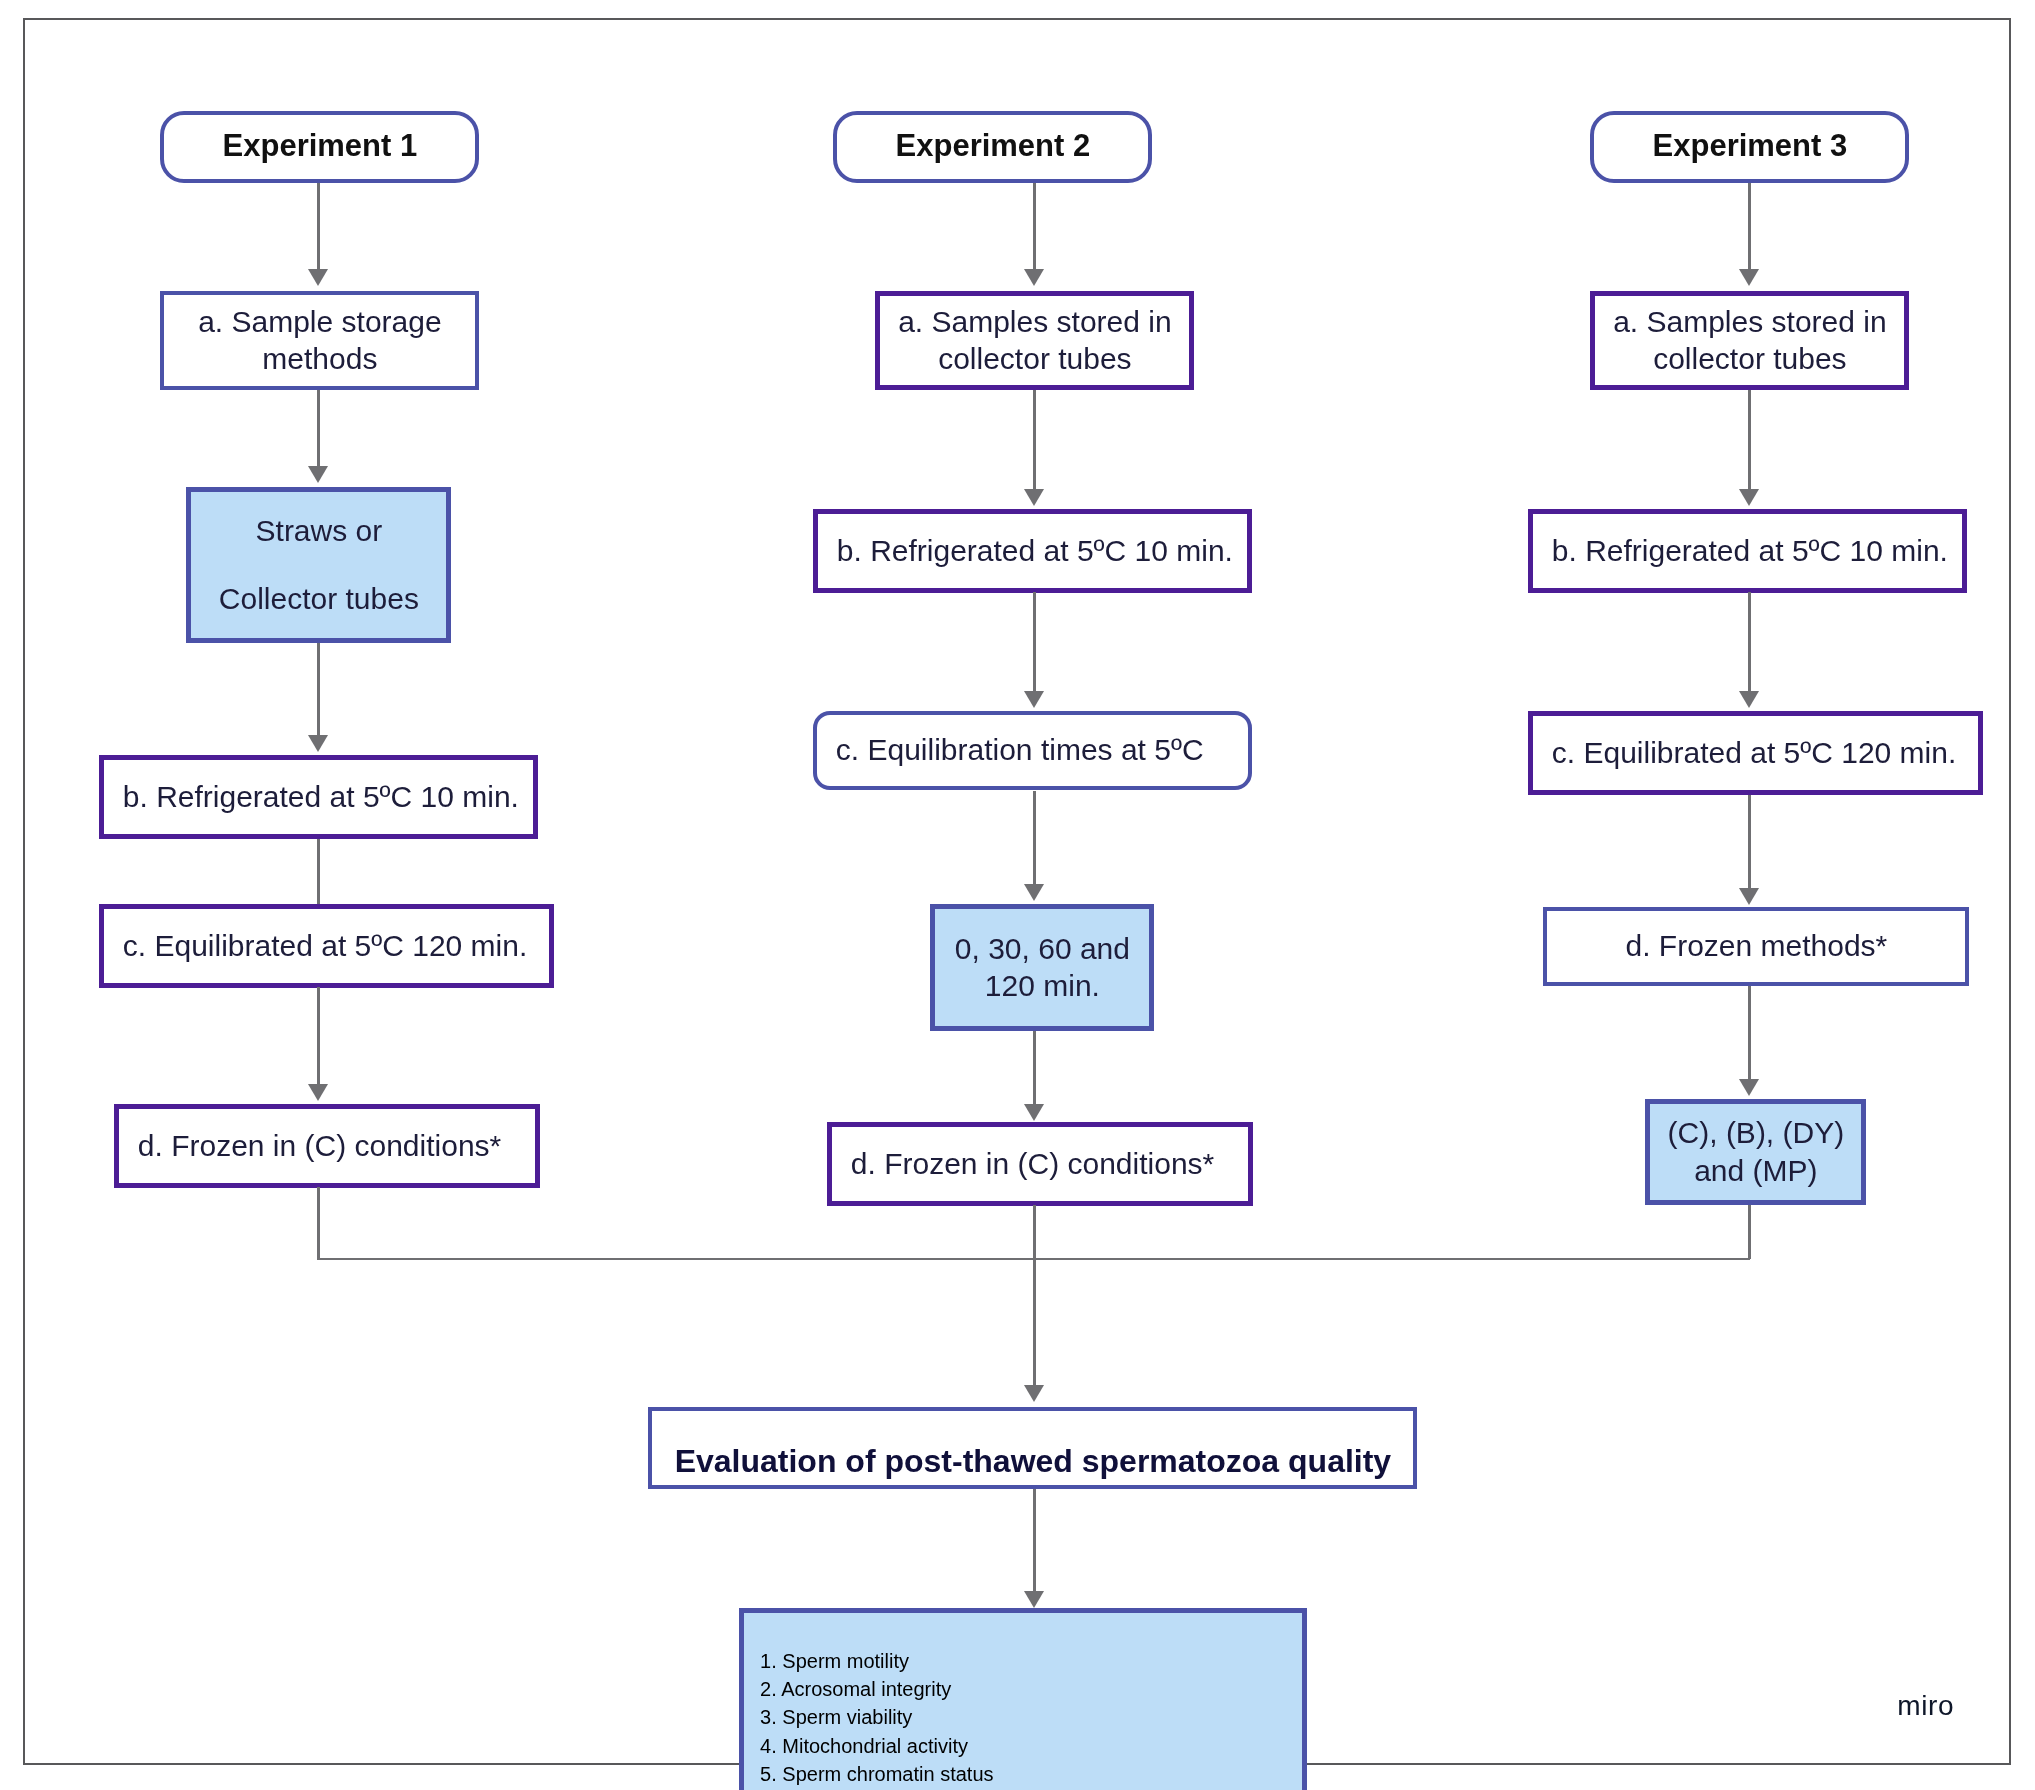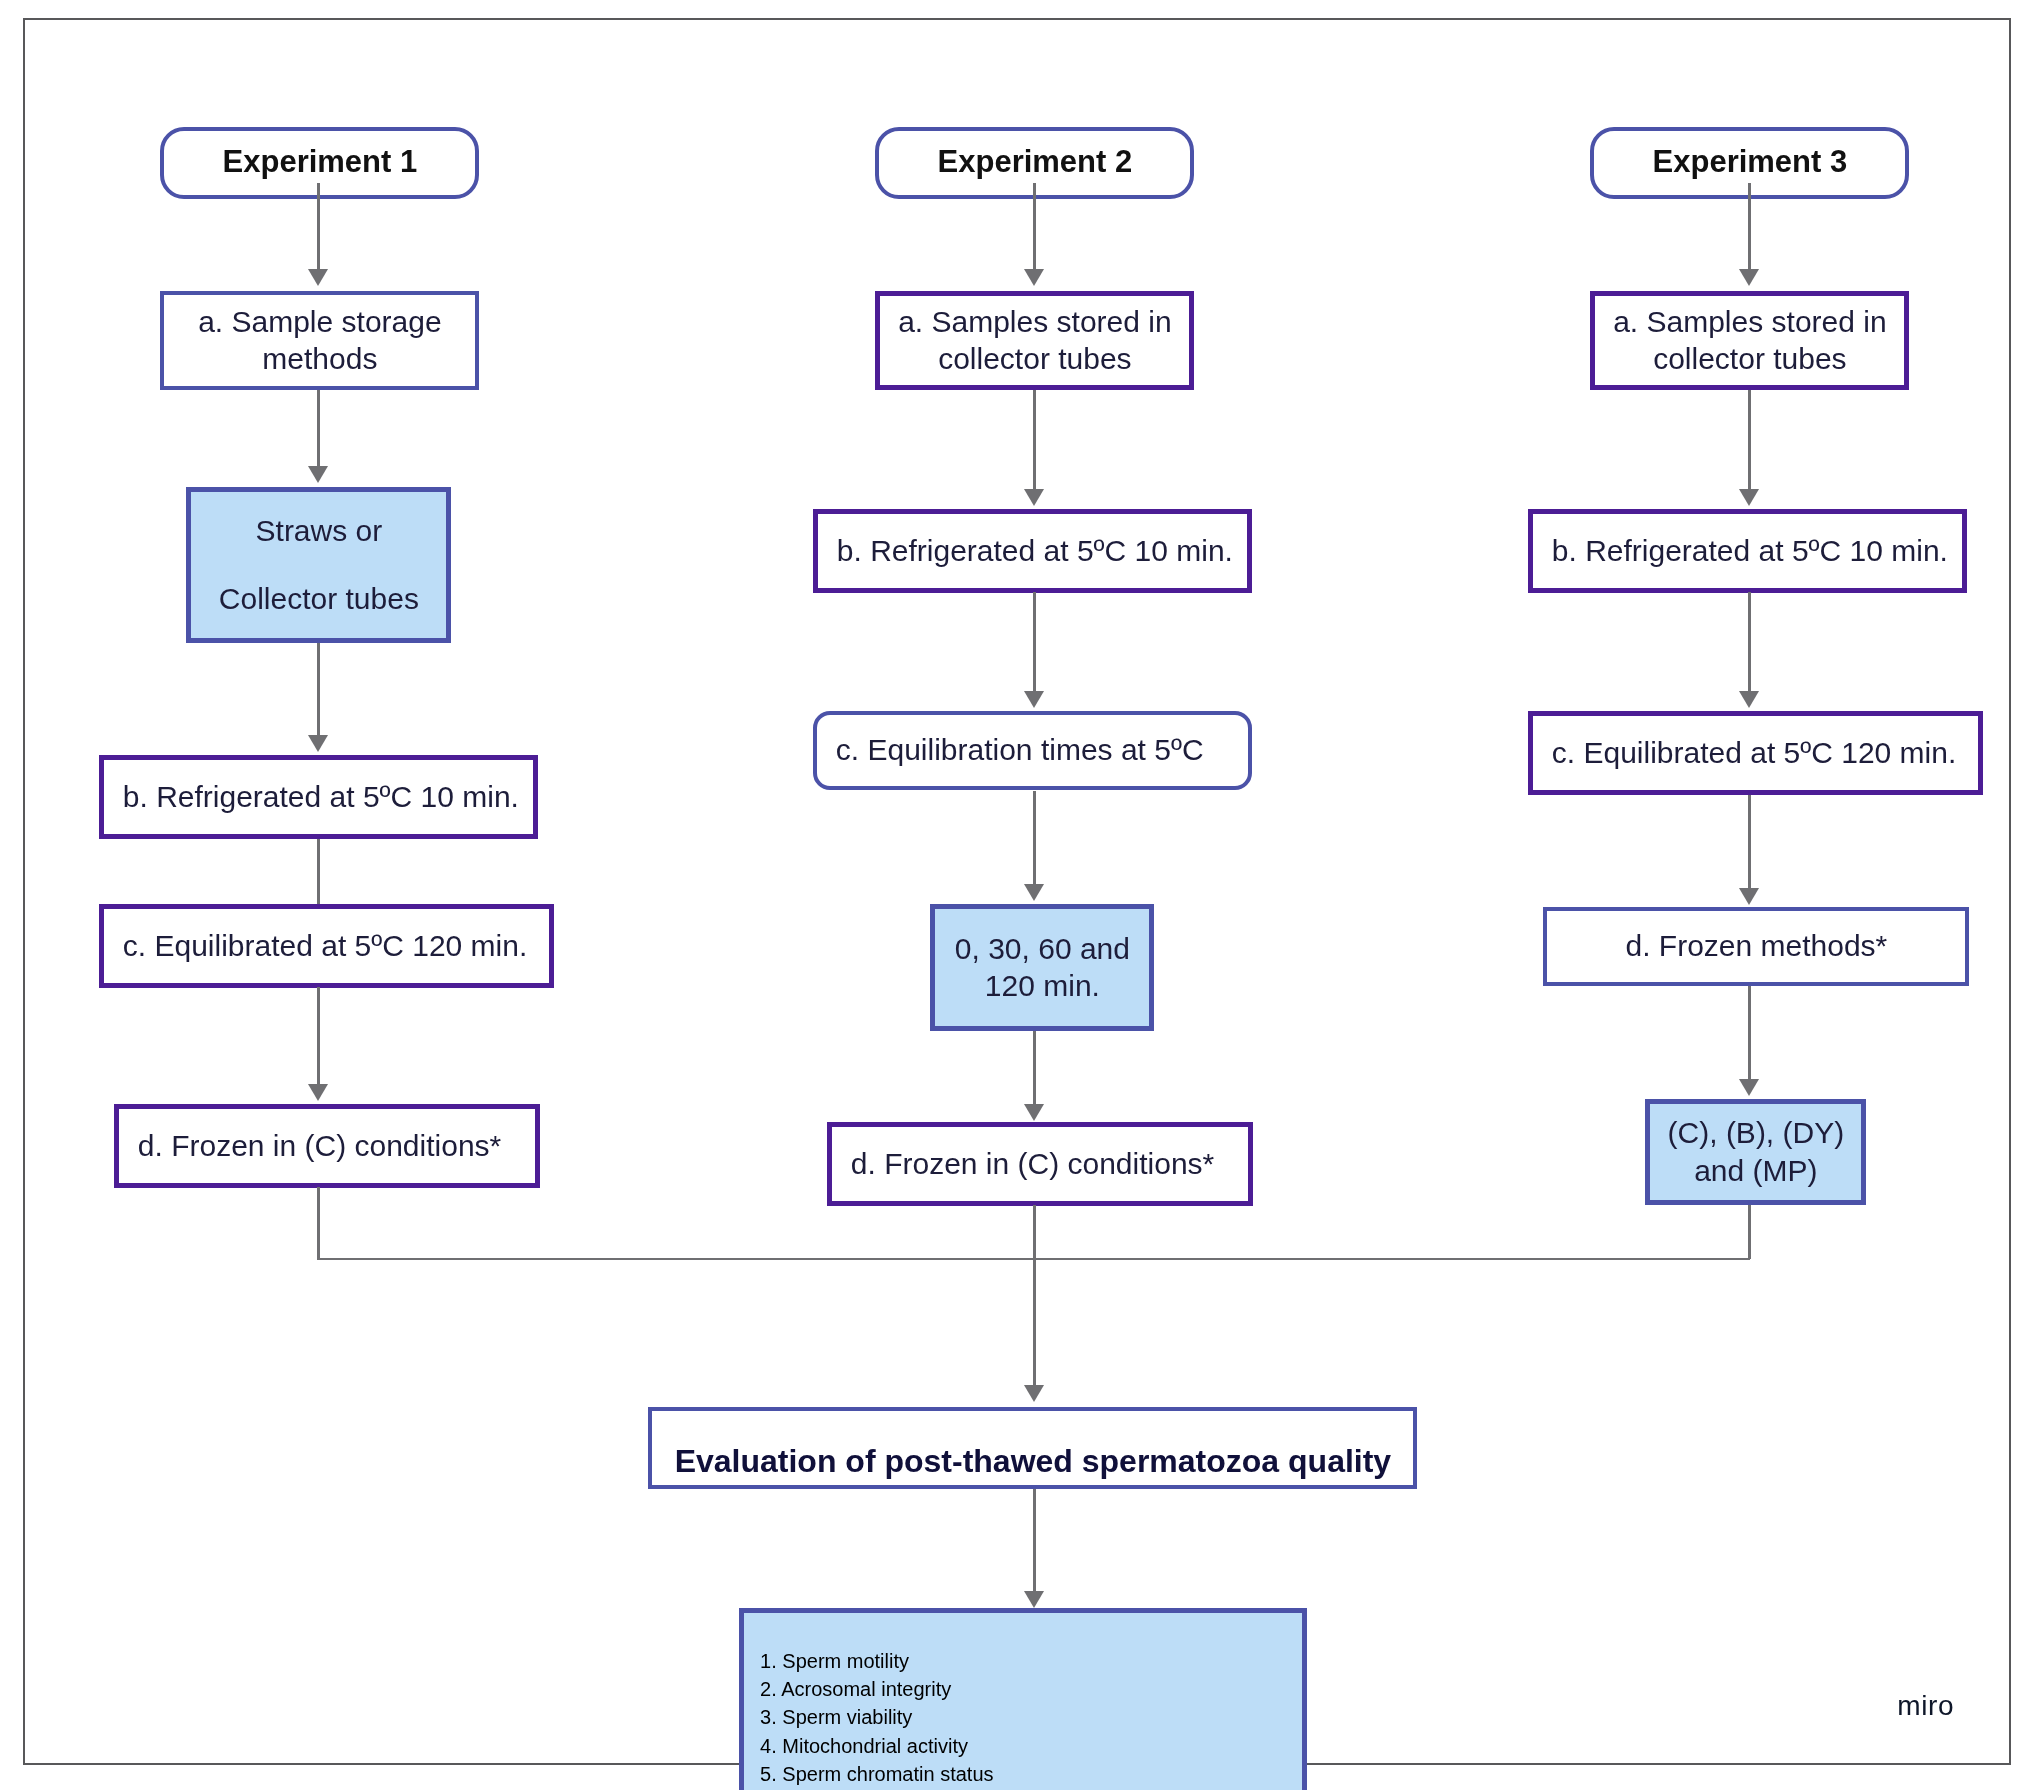--- a/index.html
+++ b/index.html
@@ -47,21 +47,20 @@
   .node.black-outline {
     border: 5px solid #4c1d95;
     background: #ffffff;
   }
   .node.blue-fill {
     border: 5px solid #4b52a8;
     background: #bdddf7;
   }
   .node.rounded {
     border-radius: 24px;
-    margin-top: 16px;
   }
   .node.title {
     font-weight: bold;
     font-size: 31px;
     color: #111111;
   }
   .node.heading {
     font-weight: bold;
     font-size: 32px;
     color: #10103a;
@@ -160,21 +159,21 @@
     <div class="node black-outline left-align" style="left:74px; top:884px; width:455px; height:84px;">
       <span>c. Equilibrated at 5ºC 120 min.</span>
     </div>
     <div class="vline" style="left:292px; top:967px; height:102px;"></div>
     <div class="arrowhead" style="left:283px; top:1064px;"></div>
 
     <div class="node black-outline left-align" style="left:89px; top:1084px; width:426px; height:84px;">
       <span>d. Frozen in (C) conditions*</span>
     </div>
 
-    <div class="node blue-outline rounded title" style="left:850px; top:91px; width:319px; height:72px;">
+    <div class="node blue-outline rounded title" style="left:808px; top:91px; width:319px; height:72px;">
       <span>Experiment 2</span>
     </div>
     <div class="vline" style="left:1008px; top:163px; height:91px;"></div>
     <div class="arrowhead" style="left:999px; top:249px;"></div>
 
     <div class="node black-outline" style="left:850px; top:271px; width:319px; height:99px;">
       <span class="spaced">
         <span>a. Samples stored in</span>
         <span>collector tubes</span>
       </span>

